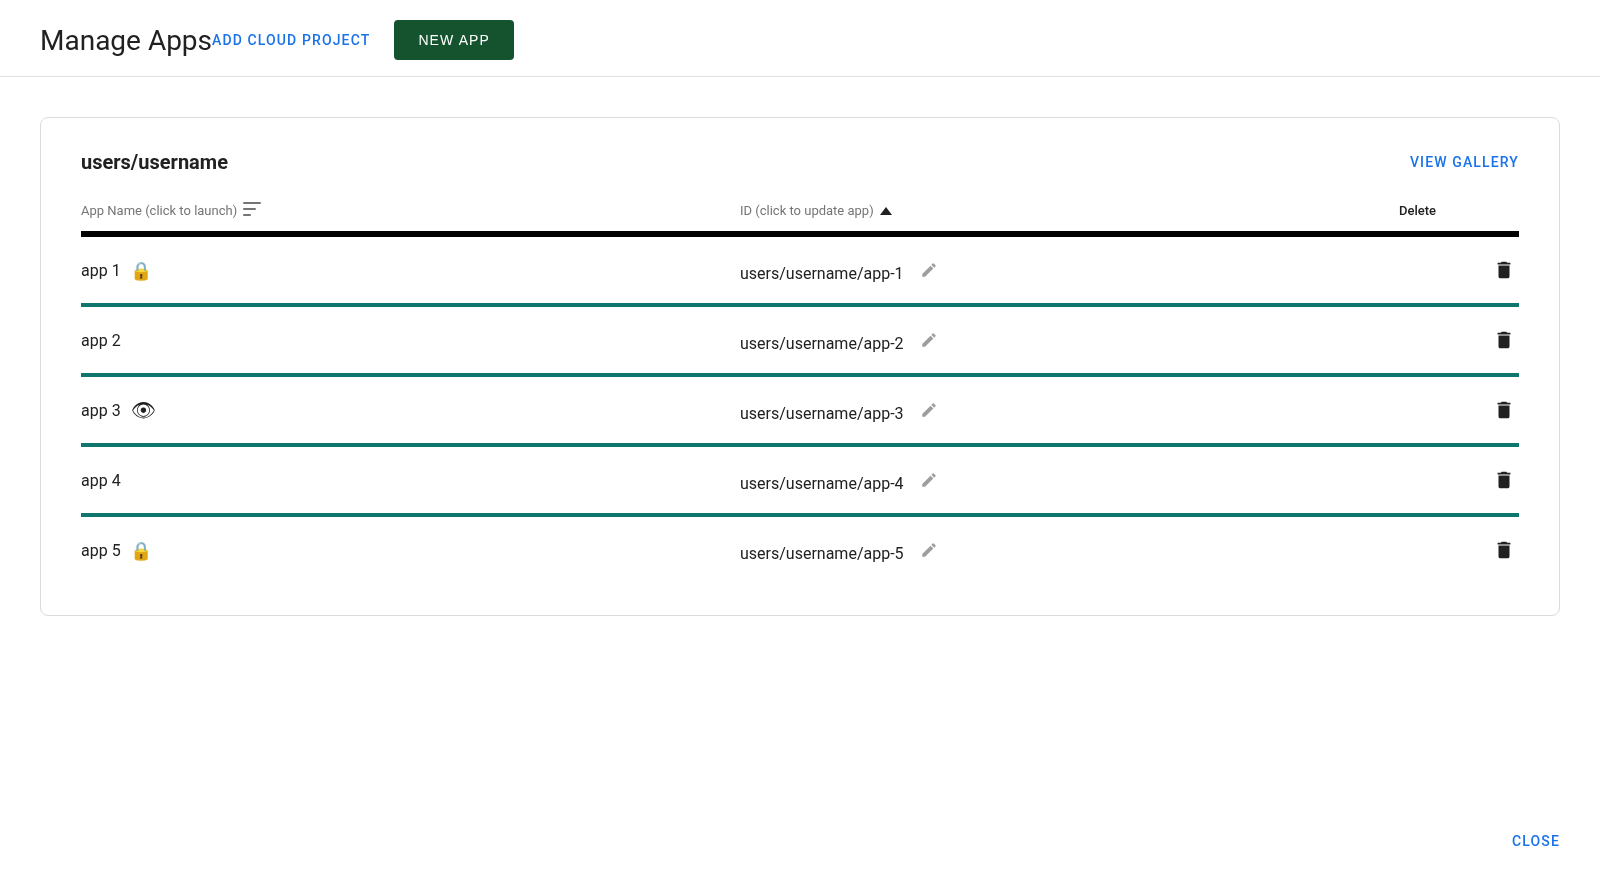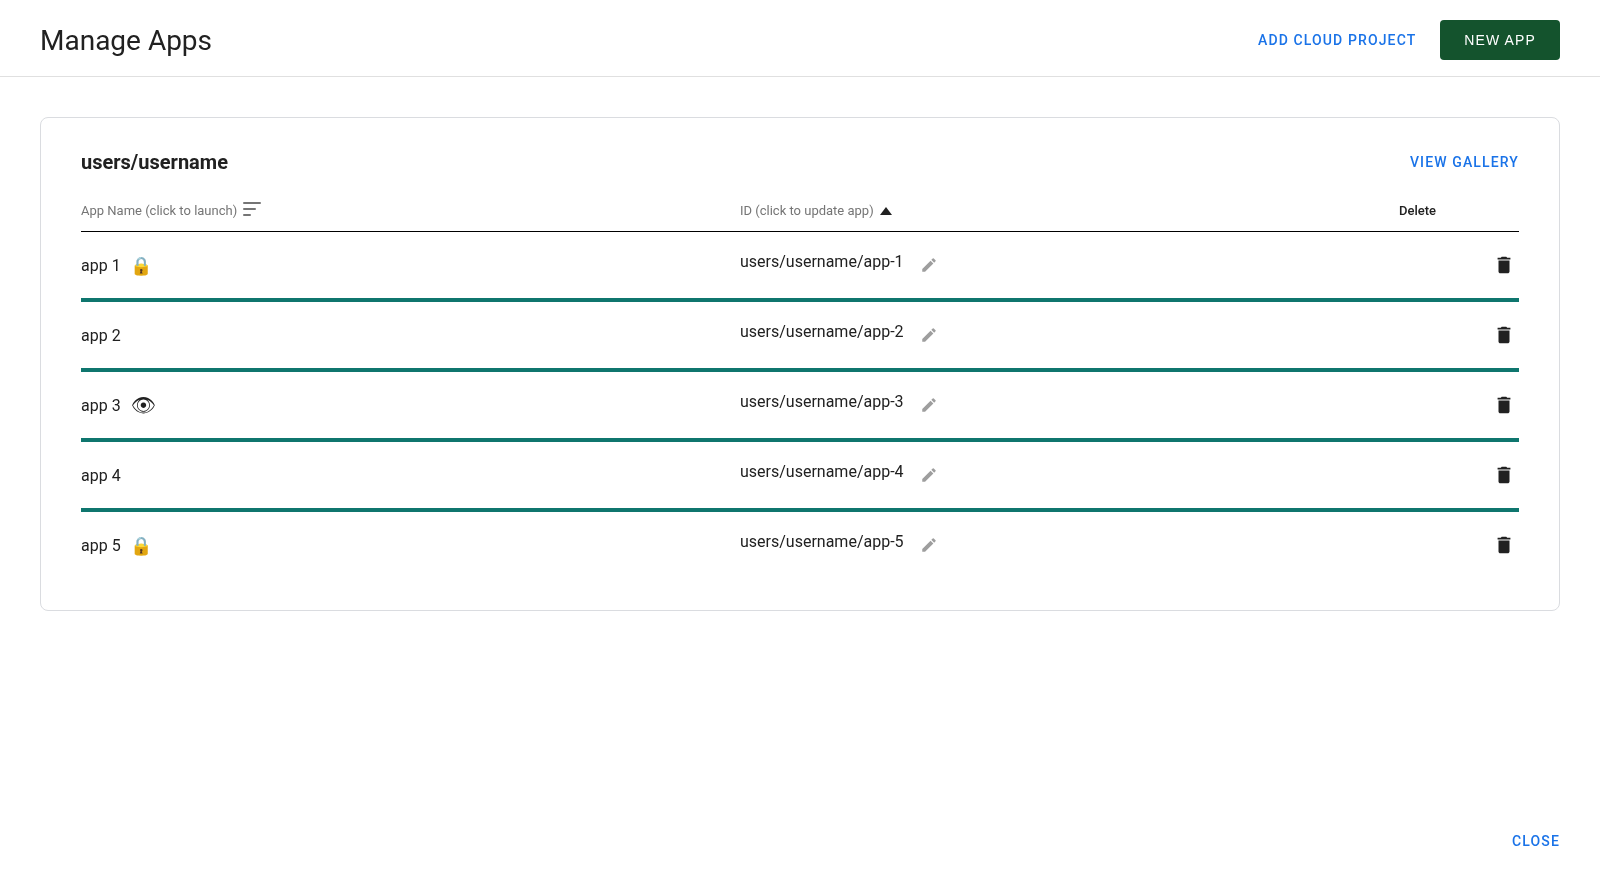--- a/index.html
+++ b/index.html
@@ -13,21 +13,21 @@
       background: #ffffff;
       width: 1600px;
       height: 878px;
       overflow: hidden;
       color: #212121;
     }
 
     .header {
       display: flex;
       align-items: center;
-      justify-content: space-between;
+      justify-content: flex-start;
       padding: 20px 40px 16px 40px;
       border-bottom: 1px solid #e0e0e0;
     }
 
     .header-title {
       font-size: 28px;
       font-weight: 400;
       color: #212121;
     }
 
@@ -91,21 +91,21 @@
       letter-spacing: 0.08em;
       cursor: pointer;
       text-decoration: none;
     }
 
     .table-header {
       display: grid;
       grid-template-columns: 1fr 1fr 120px;
       align-items: center;
       padding-bottom: 12px;
-      border-bottom: 1px solid #000000;
+      border-bottom: 6px solid #000000;
       margin-bottom: 0;
     }
 
     .col-header {
       font-size: 13px;
       color: #757575;
       font-weight: 400;
       display: flex;
       align-items: center;
       gap: 6px;
@@ -134,21 +134,21 @@
       display: flex;
       align-items: center;
       gap: 10px;
       font-size: 16px;
       color: #212121;
       cursor: pointer;
     }
 
     .app-id-cell {
       display: flex;
-      align-items: flex-start;
+      align-items: flex-end;
       gap: 12px;
       font-size: 16px;
       color: #212121;
     }
 
     .delete-cell {
       display: flex;
       justify-content: flex-end;
       align-items: center;
     }

